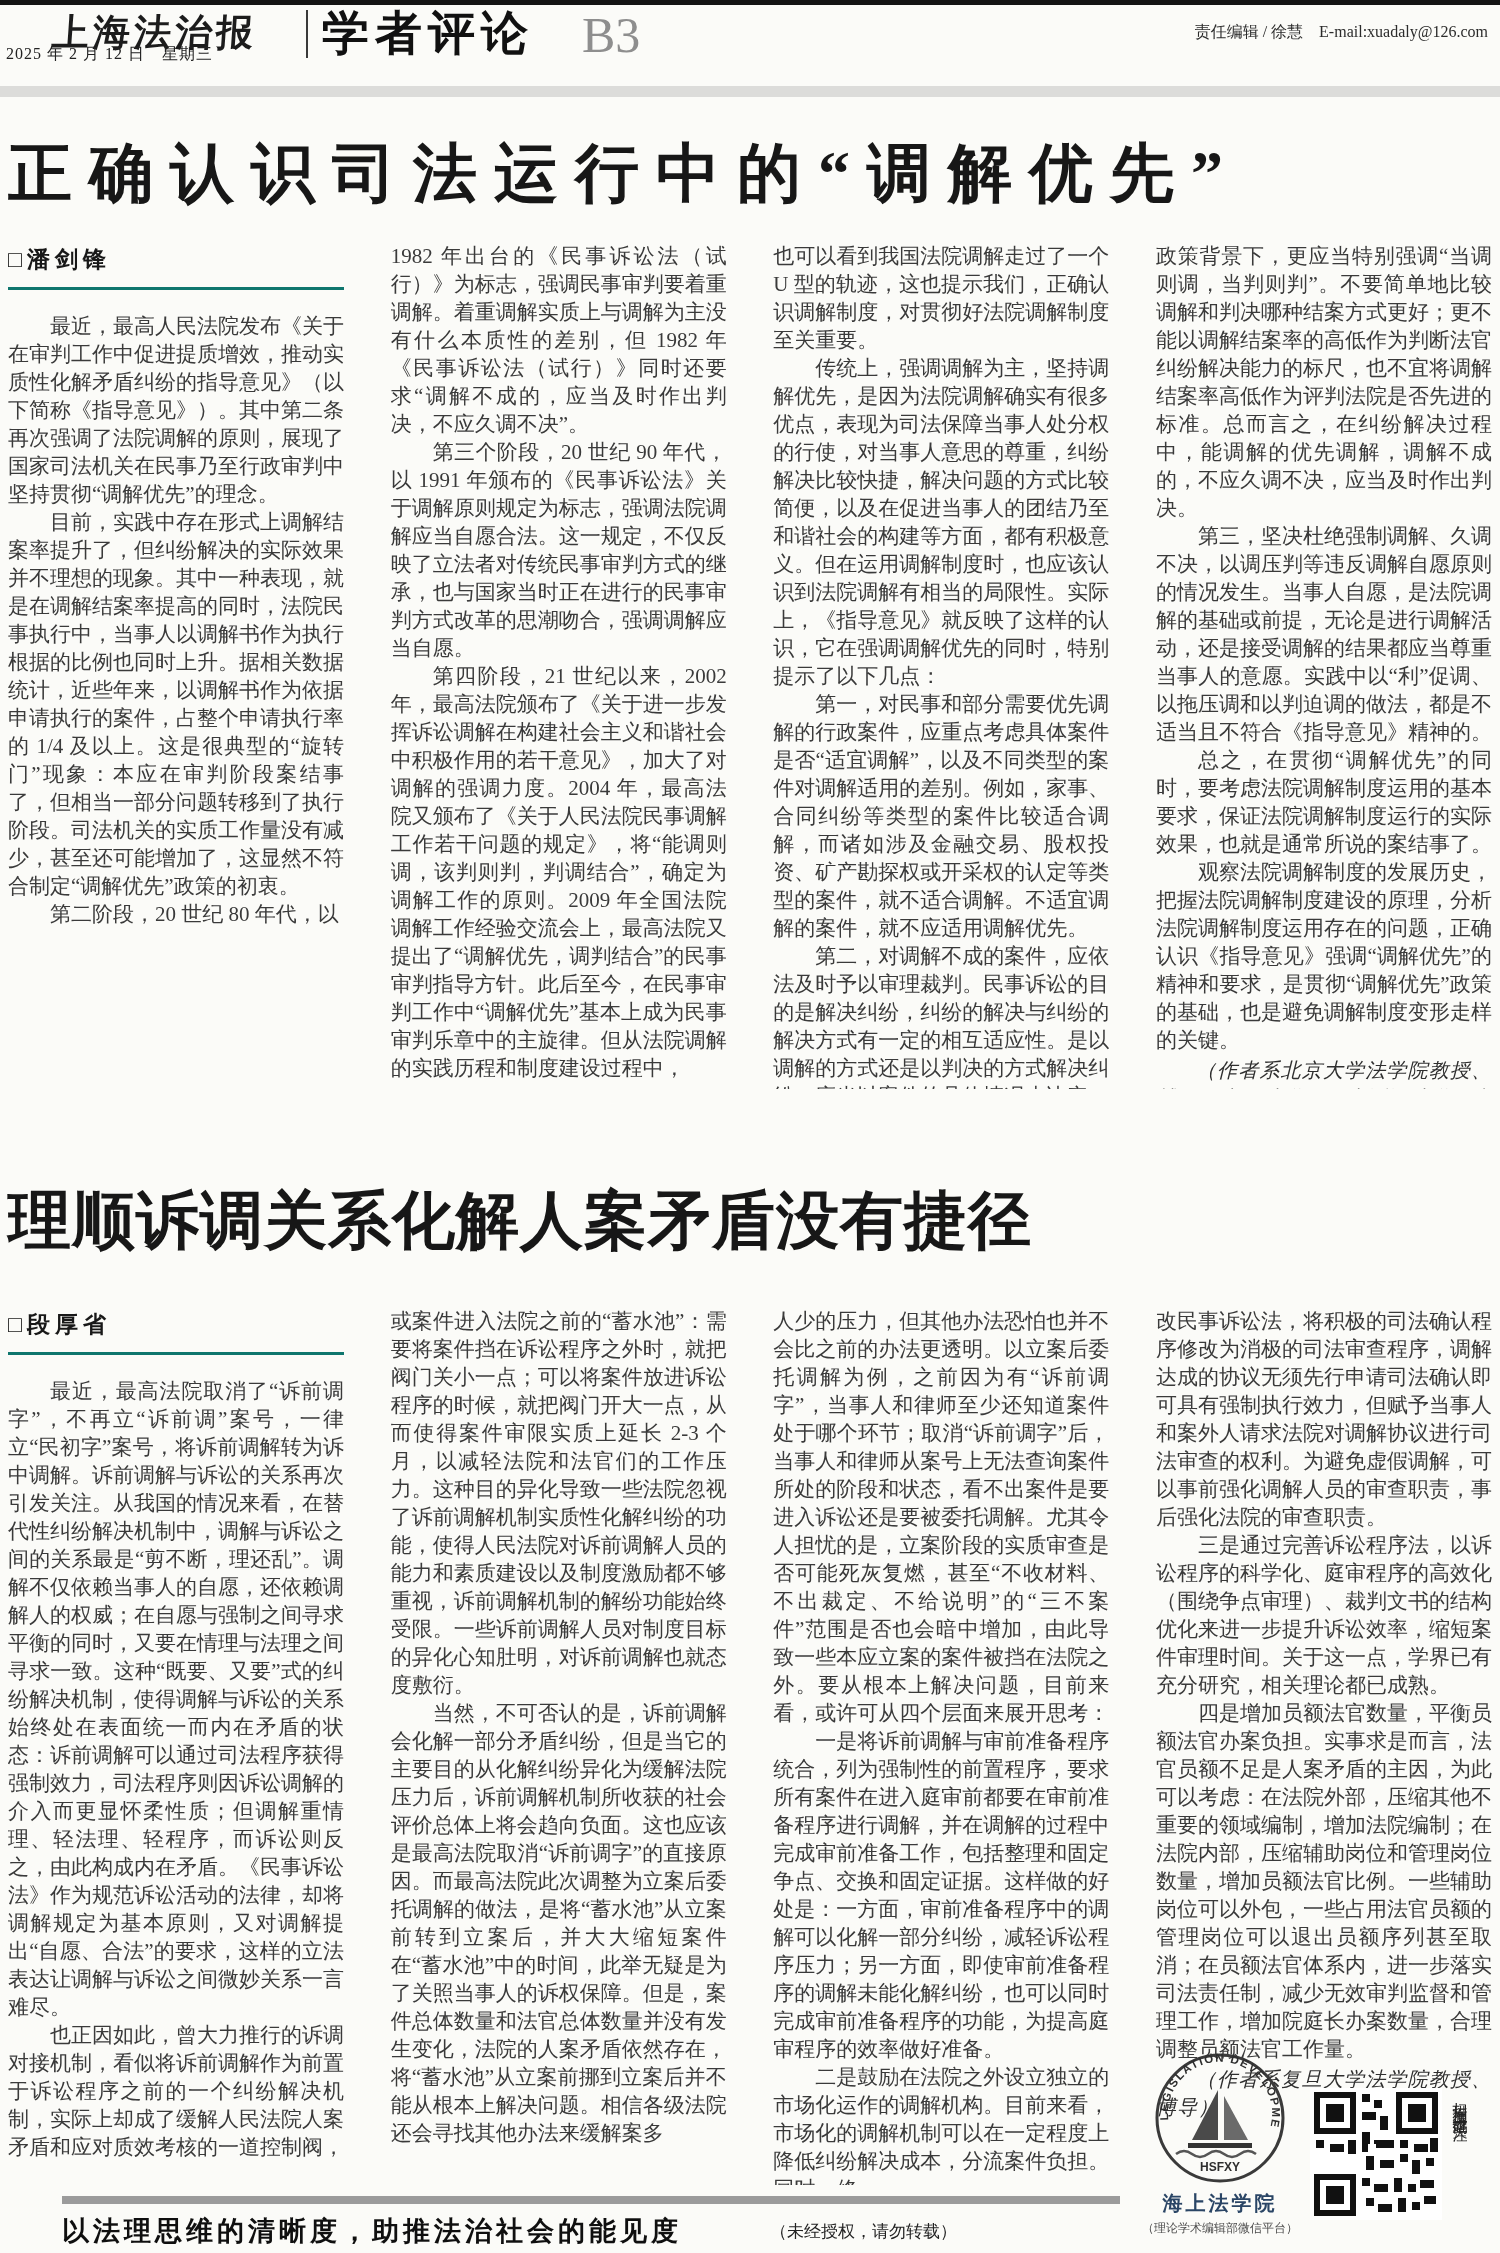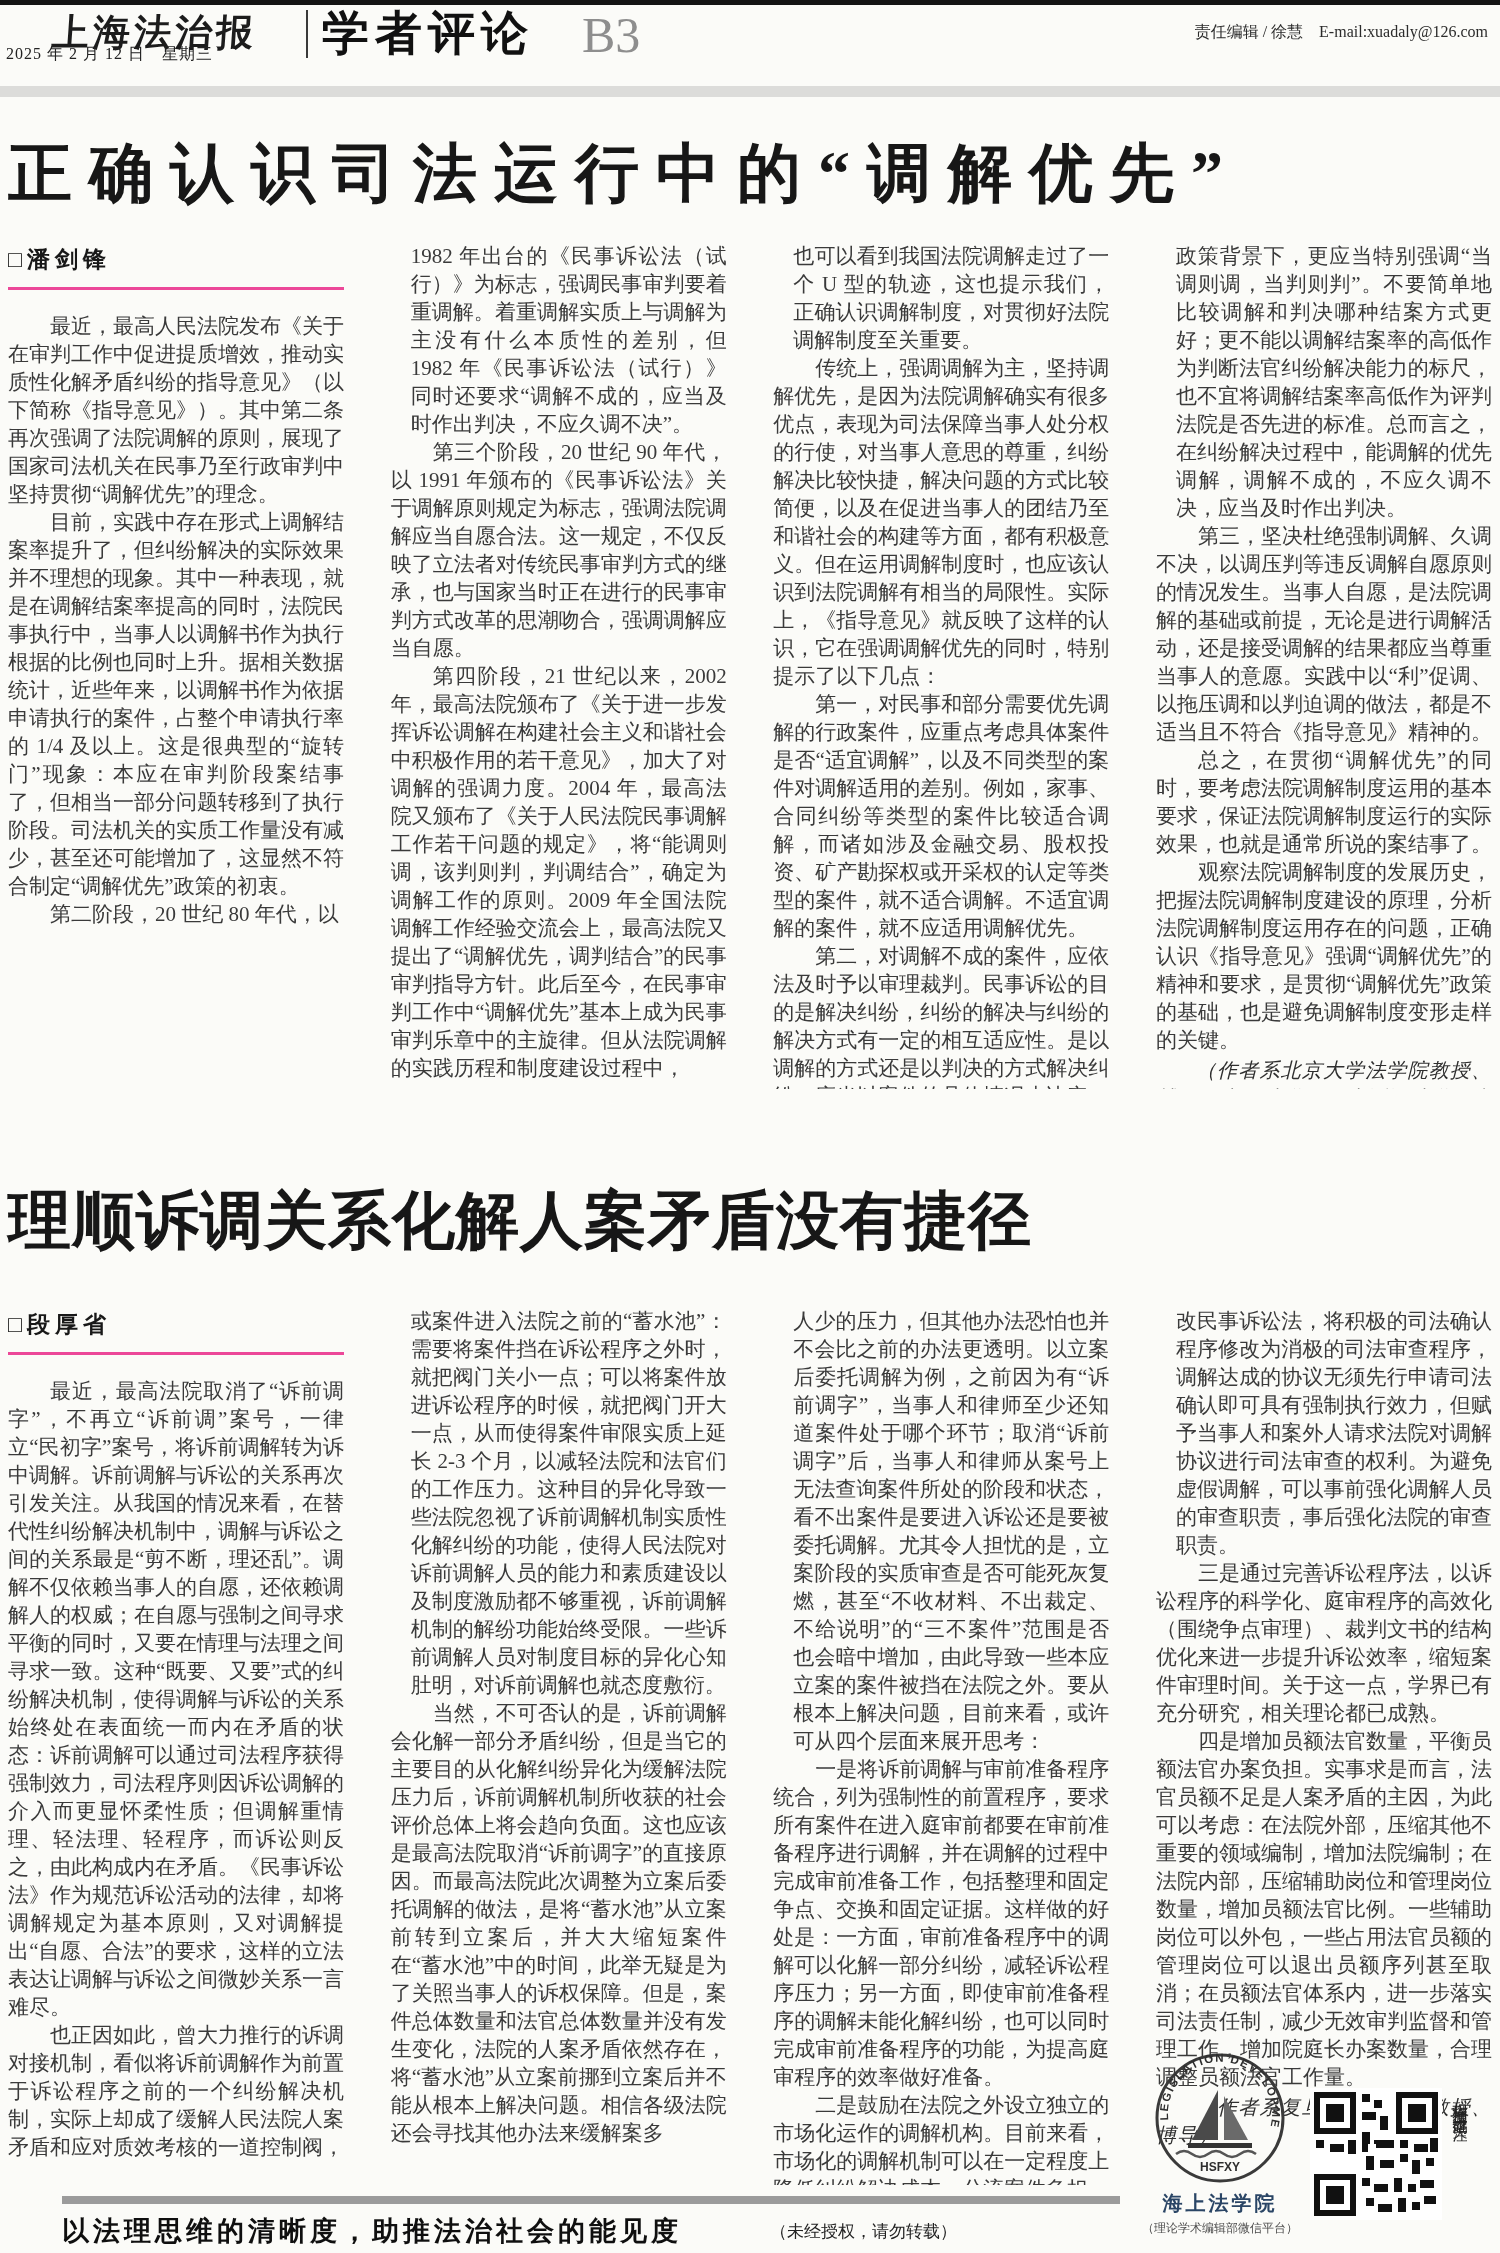--- a/index.html
+++ b/index.html
@@ -25,24 +25,24 @@
   .article1 h1{font-size:64px;letter-spacing:17px;margin-bottom:36px;font-family:Liberation Serif, serif;}
   .article2{top:1190px;}
   .article2 h1{font-size:63px;letter-spacing:1px;margin-bottom:54px;}
   .cols{display:flex;justify-content:space-between;overflow:hidden;}
   .article1 .cols{height:847px;}
   .article2 .cols{height:878px;}
   .col{width:336px;flex:0 0 336px;overflow:hidden;}
   .col p{margin:0;font-size:21px;line-height:28px;text-align:justify;color:#3a3a3a;
          font-family:"Liberation Serif","DejaVu Serif",serif;}
   .col p.indent{text-indent:2em;}
-  .col p.cont{text-indent:0;margin-left:20px;}
+  .col p.cont{text-indent:0;}
   .col p.note{text-indent:2em;font-style:italic;color:#2f2f2f;font-size:20px;letter-spacing:1px;margin-top:2px;}
   .author{font-family:"Liberation Sans","DejaVu Sans",sans-serif;font-weight:bold;color:#181818;
-          font-size:23px;letter-spacing:5px;padding:2px 0 12px 0;border-bottom:3px solid #ec4899;
+          font-size:23px;letter-spacing:5px;padding:2px 0 12px 0;border-bottom:3px solid #0f766e;
           margin-bottom:22px;}
   
   .brand-box{position:absolute;left:1138px;top:2052px;width:356px;height:196px;display:flex;}
   .brand-left{width:164px;text-align:center;}
   .brand-name{font-size:20px;font-weight:bold;color:#2a4565;letter-spacing:3px;margin-top:2px;
               font-family:"Liberation Sans",sans-serif;}
   .brand-sub{font-size:12px;color:#4c4c4c;margin-top:3px;white-space:nowrap;}
   .qr-wrap{margin:36px 0 0 8px;}
   .qr-caption{writing-mode:vertical-rl;font-size:15px;color:#222;letter-spacing:3px;
               margin:38px 0 0 8px;height:150px;font-family:"Liberation Sans",sans-serif;}

